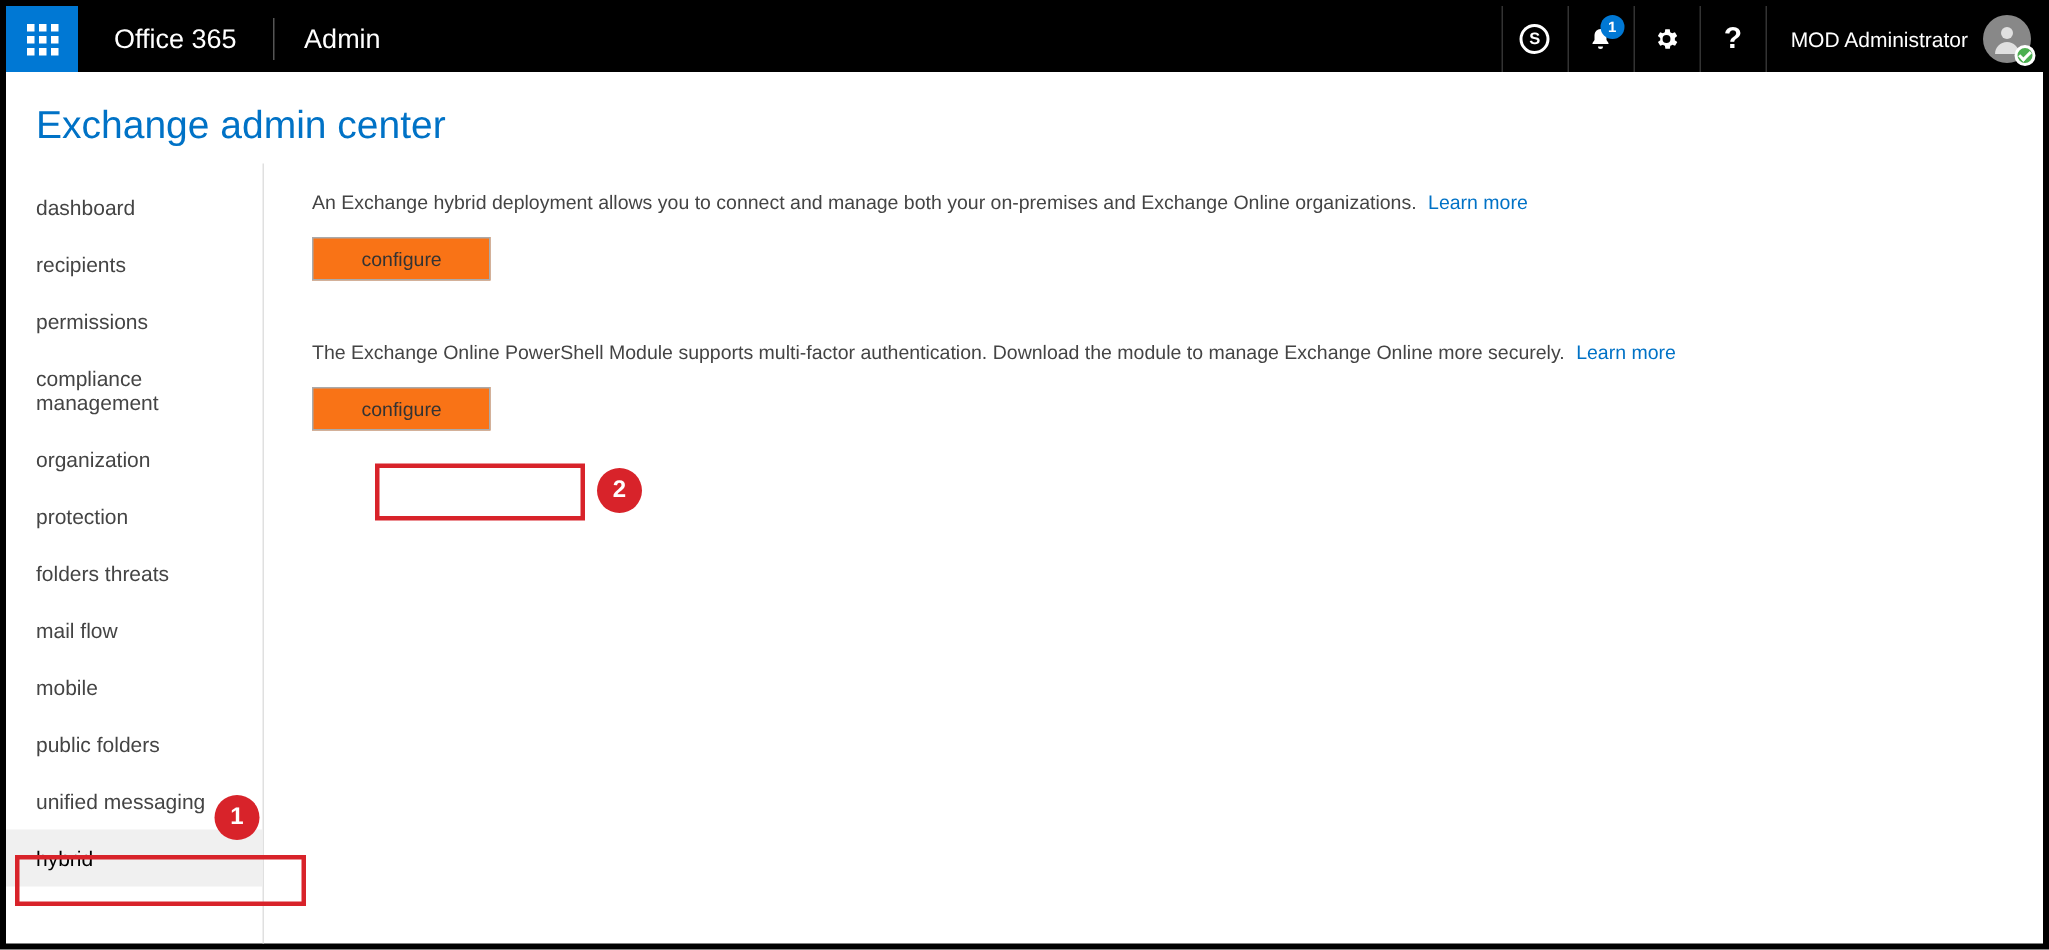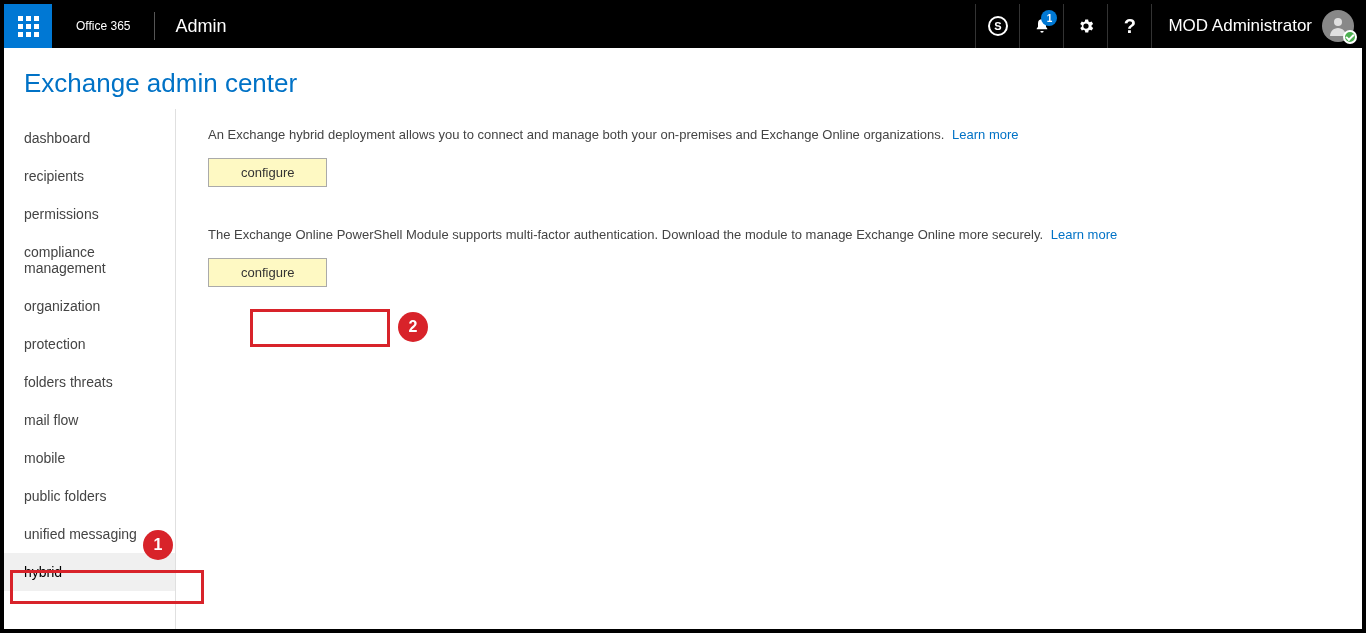--- a/index.html
+++ b/index.html
@@ -33,21 +33,21 @@
     .waffle {
       display: grid;
       grid-template-columns: repeat(3, 5px);
       grid-template-rows: repeat(3, 5px);
       gap: 3px;
     }
     .waffle span { background: #fff; width: 5px; height: 5px; }
     .brand-group { display: flex; align-items: center; }
     .brand {
       padding: 0 24px 0 24px;
-      font-size: 12px;
+      font-size: 18px;
       font-weight: 400;
       display: flex;
       align-items: center;
       height: 100%;
     }
     .brand-sep {
       width: 1px;
       height: 28px;
       background: #555;
     }
@@ -85,21 +85,21 @@
       font-weight: 600;
     }
     .user-area {
       display: flex;
       align-items: center;
       padding: 0 8px 0 16px;
       border-left: 1px solid #333;
       cursor: pointer;
       gap: 10px;
     }
-    .user-name { font-size: 17px; }
+    .user-name { font-size: 14px; }
     .avatar {
       width: 32px;
       height: 32px;
       border-radius: 50%;
       background: #888;
       position: relative;
       display: flex;
       align-items: center;
       justify-content: center;
     }
@@ -176,21 +176,21 @@
       font-size: 13px;
       color: #444;
       margin-bottom: 16px;
     }
     .learn-more {
       color: #0072c6;
       cursor: pointer;
       margin-left: 4px;
     }
     .configure-btn {
-      background: #fef9c3;
+      background: #f97316;
       border: 1px solid #aaa;
       padding: 6px 32px;
       font-size: 13px;
       color: #333;
       cursor: pointer;
       font-family: inherit;
     }
     
     .anno-box {
       position: absolute;

